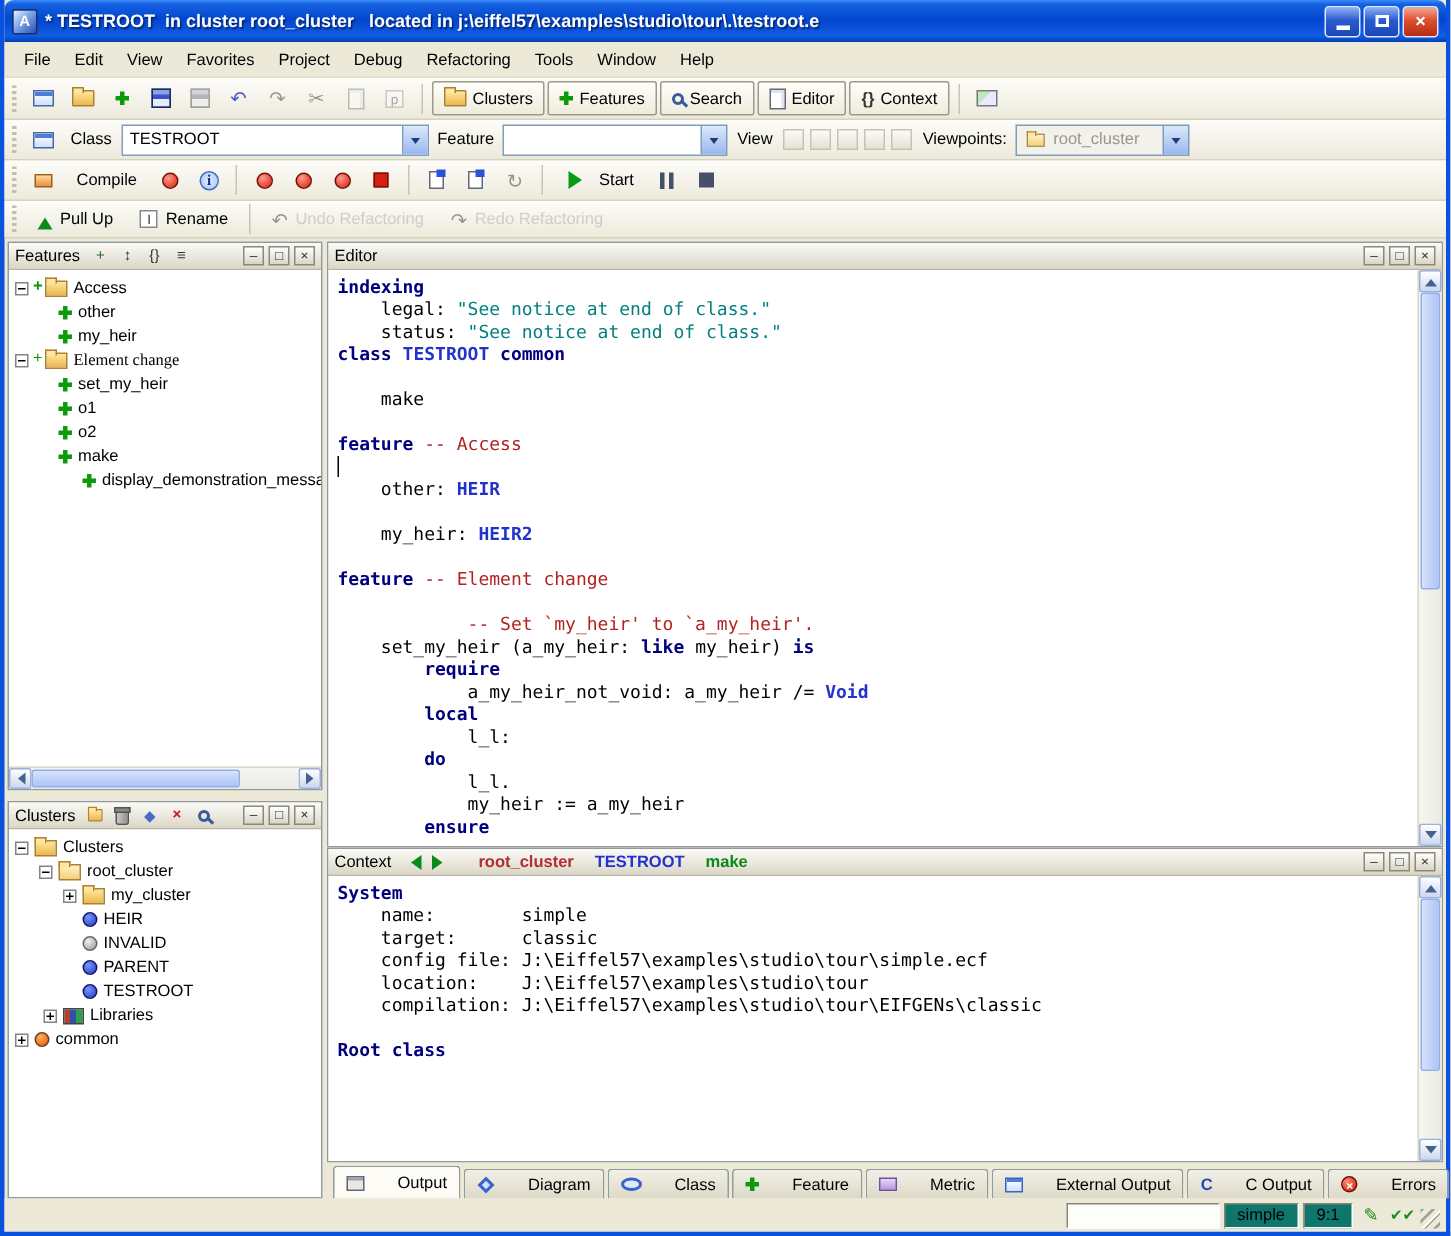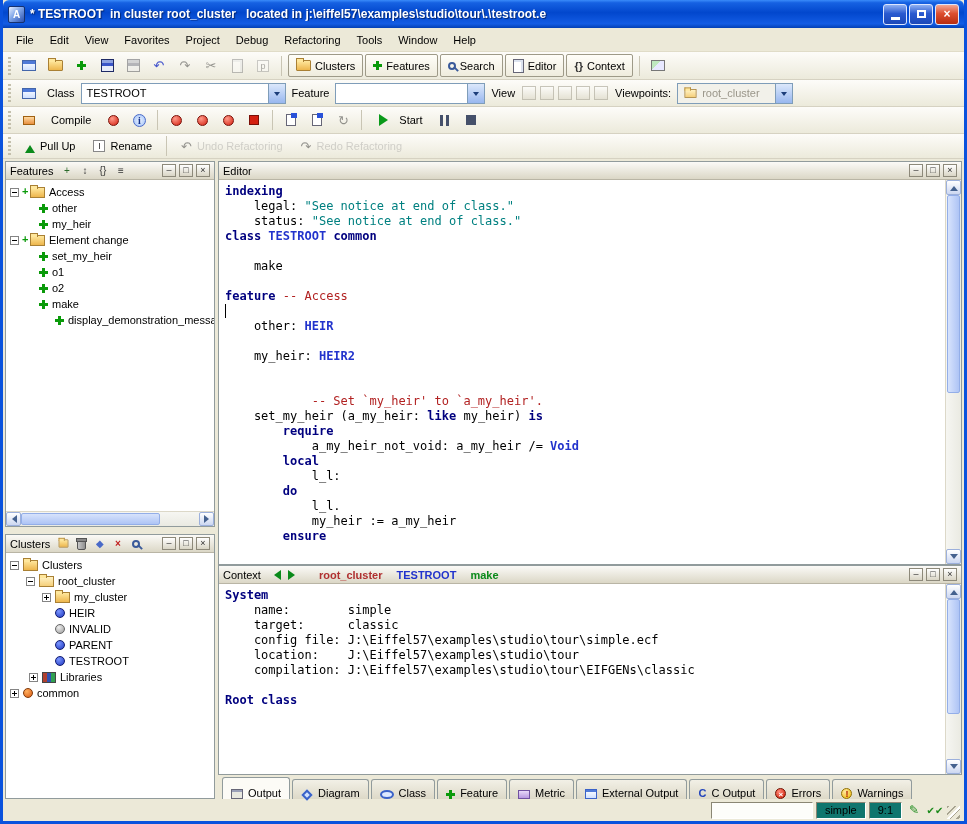--- a/index.html
+++ b/index.html
@@ -137,21 +137,21 @@
 .sbtn{flex:0 0 15px;background:linear-gradient(#ffffff,#ccd7f1);border:1px solid #9cb0dc;border-radius:2px;display:flex;align-items:center;justify-content:center;}
 .tri-up{width:0;height:0;border:4px solid transparent;border-bottom:5px solid #44618f;margin-top:-3px;}
 .tri-down{width:0;height:0;border:4px solid transparent;border-top:5px solid #44618f;margin-bottom:-3px;}
 .tri-left{width:0;height:0;border:4px solid transparent;border-right:5px solid #44618f;margin-left:-3px;}
 .tri-right{width:0;height:0;border:4px solid transparent;border-left:5px solid #44618f;margin-right:-3px;}
 .sthumb{position:absolute;left:1px;right:1px;background:linear-gradient(90deg,#d7e3fc,#aec4f5);border:1px solid #93aee8;border-radius:2px;}
 .hthumb{position:absolute;top:1px;bottom:1px;background:linear-gradient(#d7e3fc,#aec4f5);border:1px solid #93aee8;border-radius:2px;}
 
 
 .tabbar{height:24px;flex:0 0 24px;display:flex;align-items:flex-end;gap:2px;padding:2px 2px 0 4px;background:#ece9d8;}
-.tab{display:flex;align-items:flex-end;gap:5px;height:20px;padding:0 8px;border:1px solid #919b9c;border-bottom:none;border-radius:3px 3px 0 0;background:linear-gradient(#f2f0e6,#ddd9c8);white-space:nowrap;}
+.tab{display:flex;align-items:center;gap:22px;height:20px;padding:0 8px;border:1px solid #919b9c;border-bottom:none;border-radius:3px 3px 0 0;background:linear-gradient(#f2f0e6,#ddd9c8);white-space:nowrap;}
 .tab.selected{background:#fcfbf6;height:22px;}
 .tab-ico{flex:0 0 auto;display:inline-block;}
 .output-icon{width:12px;height:10px;background:#e8e8e0;border:1px solid #667;box-shadow:inset 0 2px 0 #9aa0b8;}
 .diagram-icon{width:8px;height:8px;border:2px solid #3a62c8;background:#cfe0ff;transform:rotate(45deg);margin:0 2px;}
 .class-icon{width:14px;height:9px;border:2px solid #3a62c8;border-radius:50%;background:#dce8ff;}
 .feature-icon{width:9px;height:9px;position:relative;}
 .feature-icon::before{content:"";position:absolute;left:0;right:0;top:3px;height:3px;background:#0a9a0a;}
 .feature-icon::after{content:"";position:absolute;top:0;bottom:0;left:3px;width:3px;background:#0a9a0a;}
 .metric-icon{width:12px;height:9px;background:linear-gradient(#e8d8f8,#b898e0);border:1px solid #7050a0;}
 .external-output-icon{width:12px;height:10px;border:1px solid #3a62c8;background:linear-gradient(#fff,#cfe0ff);box-shadow:inset 0 2px 0 #4f7ad8;}
@@ -393,21 +393,21 @@
             <div class="tree-row" style="padding-left: 20px;">
               <span class="exp-space"></span>
               <span class="t-ico i-feature"></span>
               <span class="t-label">other</span>
             </div>
             <div class="tree-row" style="padding-left: 20px;">
               <span class="exp-space"></span>
               <span class="t-ico i-feature"></span>
               <span class="t-label">my_heir</span>
             </div>
-            <div class="tree-row" style="padding-left: 4px;">
+            <div class="tree-row" style="padding-left: 4px; font-family: Liberation Serif, serif;">
               <span class="expander"></span>
               <span class="t-ico i-feature-folder"></span>
               <span class="t-label">Element change</span>
             </div>
             <div class="tree-row" style="padding-left: 20px;">
               <span class="exp-space"></span>
               <span class="t-ico i-feature"></span>
               <span class="t-label">set_my_heir</span>
             </div>
             <div class="tree-row" style="padding-left: 20px;">
@@ -532,20 +532,21 @@
               <div class="code-line"><span class="seg-k">class </span><span class="seg-c">TESTROOT</span><span class="seg-k"> common</span></div>
               <div class="code-line">&nbsp;</div>
               <div class="code-line"><span class="seg-t">    make</span></div>
               <div class="code-line">&nbsp;</div>
               <div class="code-line"><span class="seg-k">feature</span><span class="seg-r"> -- Access</span></div>
               <div class="code-line"><span class="seg-cur"></span></div>
               <div class="code-line"><span class="seg-t">    other: </span><span class="seg-c">HEIR</span></div>
               <div class="code-line">&nbsp;</div>
               <div class="code-line"><span class="seg-t">    my_heir: </span><span class="seg-c">HEIR2</span></div>
               <div class="code-line">&nbsp;</div>
+              <div class="code-line"><span class="seg-k">feature</span><span class="seg-r"> -- Element change</span></div>
               <div class="code-line">&nbsp;</div>
               <div class="code-line"><span class="seg-r">            -- Set `my_heir' to `a_my_heir'.</span></div>
               <div class="code-line"><span class="seg-t">    set_my_heir (a_my_heir: </span><span class="seg-k">like</span><span class="seg-t"> my_heir) </span><span class="seg-k">is</span></div>
               <div class="code-line"><span class="seg-k">        require</span></div>
               <div class="code-line"><span class="seg-t">            a_my_heir_not_void: a_my_heir /= </span><span class="seg-c">Void</span></div>
               <div class="code-line"><span class="seg-k">        local</span></div>
               <div class="code-line"><span class="seg-t">            l_l:</span></div>
               <div class="code-line"><span class="seg-k">        do</span></div>
               <div class="code-line"><span class="seg-t">            l_l.</span></div>
               <div class="code-line"><span class="seg-t">            my_heir := a_my_heir</span></div>

